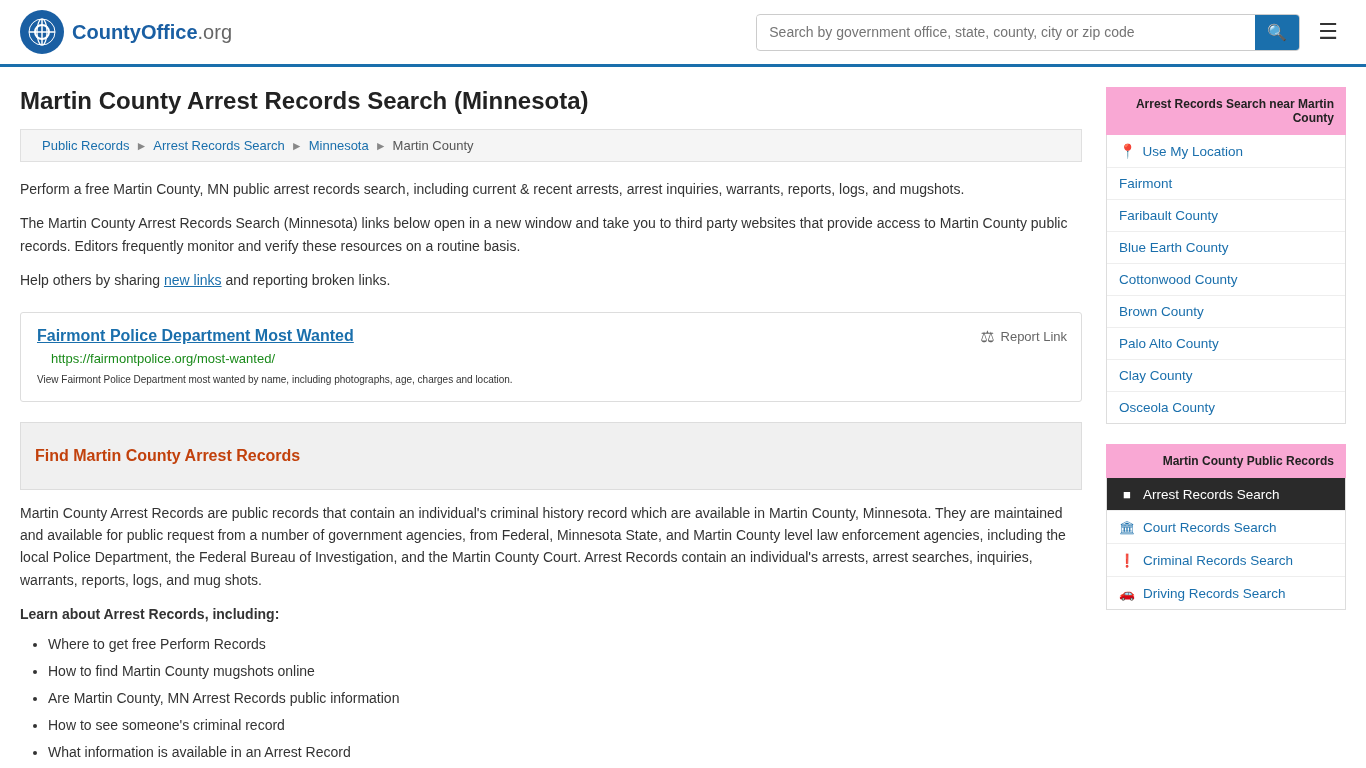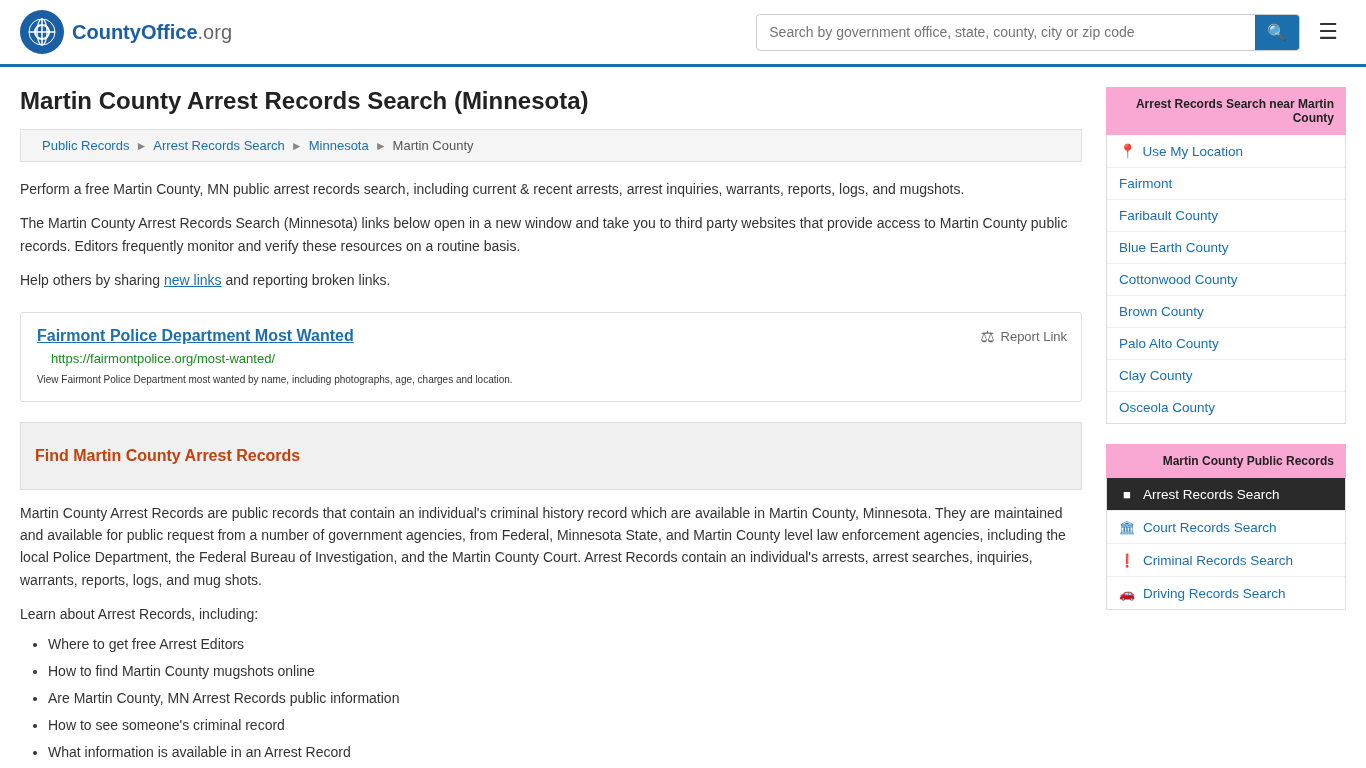--- a/index.html
+++ b/index.html
@@ -184,21 +184,21 @@
       font-weight: bold;
       color: #c2410c;
       margin-bottom: 12px;
     }
     .find-section-body p {
       line-height: 1.6;
       margin-bottom: 12px;
       color: #333;
     }
     .find-section-body .learn-title {
-      font-weight: normal;
+      font-weight: bold;
       margin-bottom: 8px;
     }
     .find-section-body ul {
       padding-left: 28px;
     }
     .find-section-body ul li {
       margin-bottom: 6px;
       line-height: 1.5;
     }
 
@@ -324,21 +324,21 @@
       <div class="record-card-url">https://fairmontpolice.org/most-wanted/</div>
       <div class="record-card-desc">View Fairmont Police Department most wanted by name, including photographs, age, charges and location.</div>
     </div>
 
     <div>
       <div class="find-section-header">Find Martin County Arrest Records</div>
       <div class="find-section-body">
         <p>Martin County Arrest Records are public records that contain an individual's criminal history record which are available in Martin County, Minnesota. They are maintained and available for public request from a number of government agencies, from Federal, Minnesota State, and Martin County level law enforcement agencies, including the local Police Department, the Federal Bureau of Investigation, and the Martin County Court. Arrest Records contain an individual's arrests, arrest searches, inquiries, warrants, reports, logs, and mug shots.</p>
         <p class="learn-title">Learn about Arrest Records, including:</p>
         <ul>
-          <li>Where to get free Arrest Editors</li>
+          <li>Where to get free Perform Records</li>
           <li>How to find Martin County mugshots online</li>
           <li>Are Martin County, MN Arrest Records public information</li>
           <li>How to see someone's criminal record</li>
           <li>What information is available in an Arrest Record</li>
         </ul>
       </div>
     </div>
 
   </div>
 

